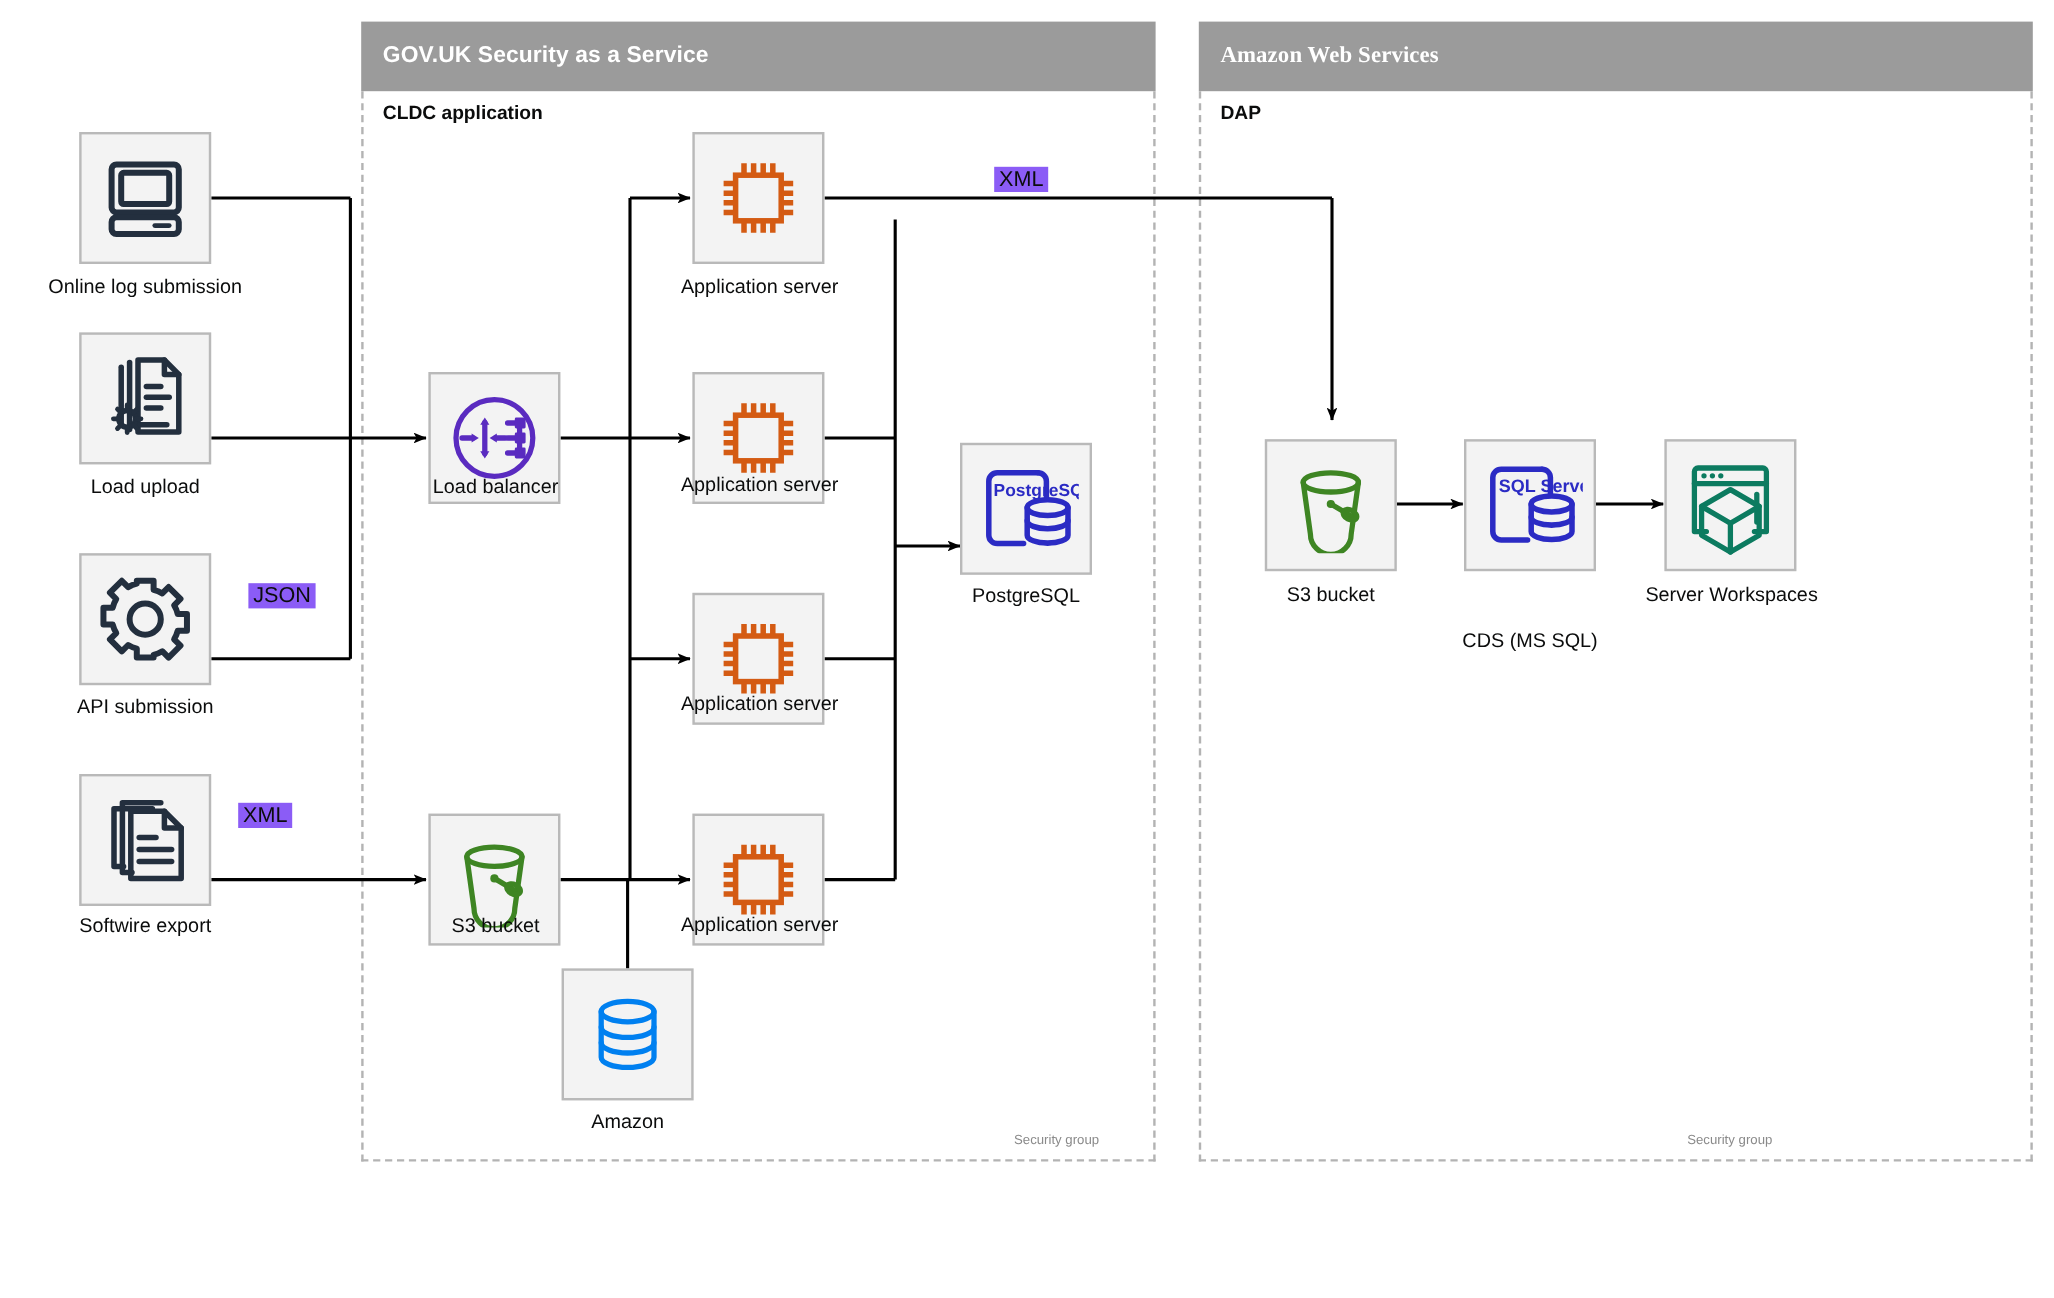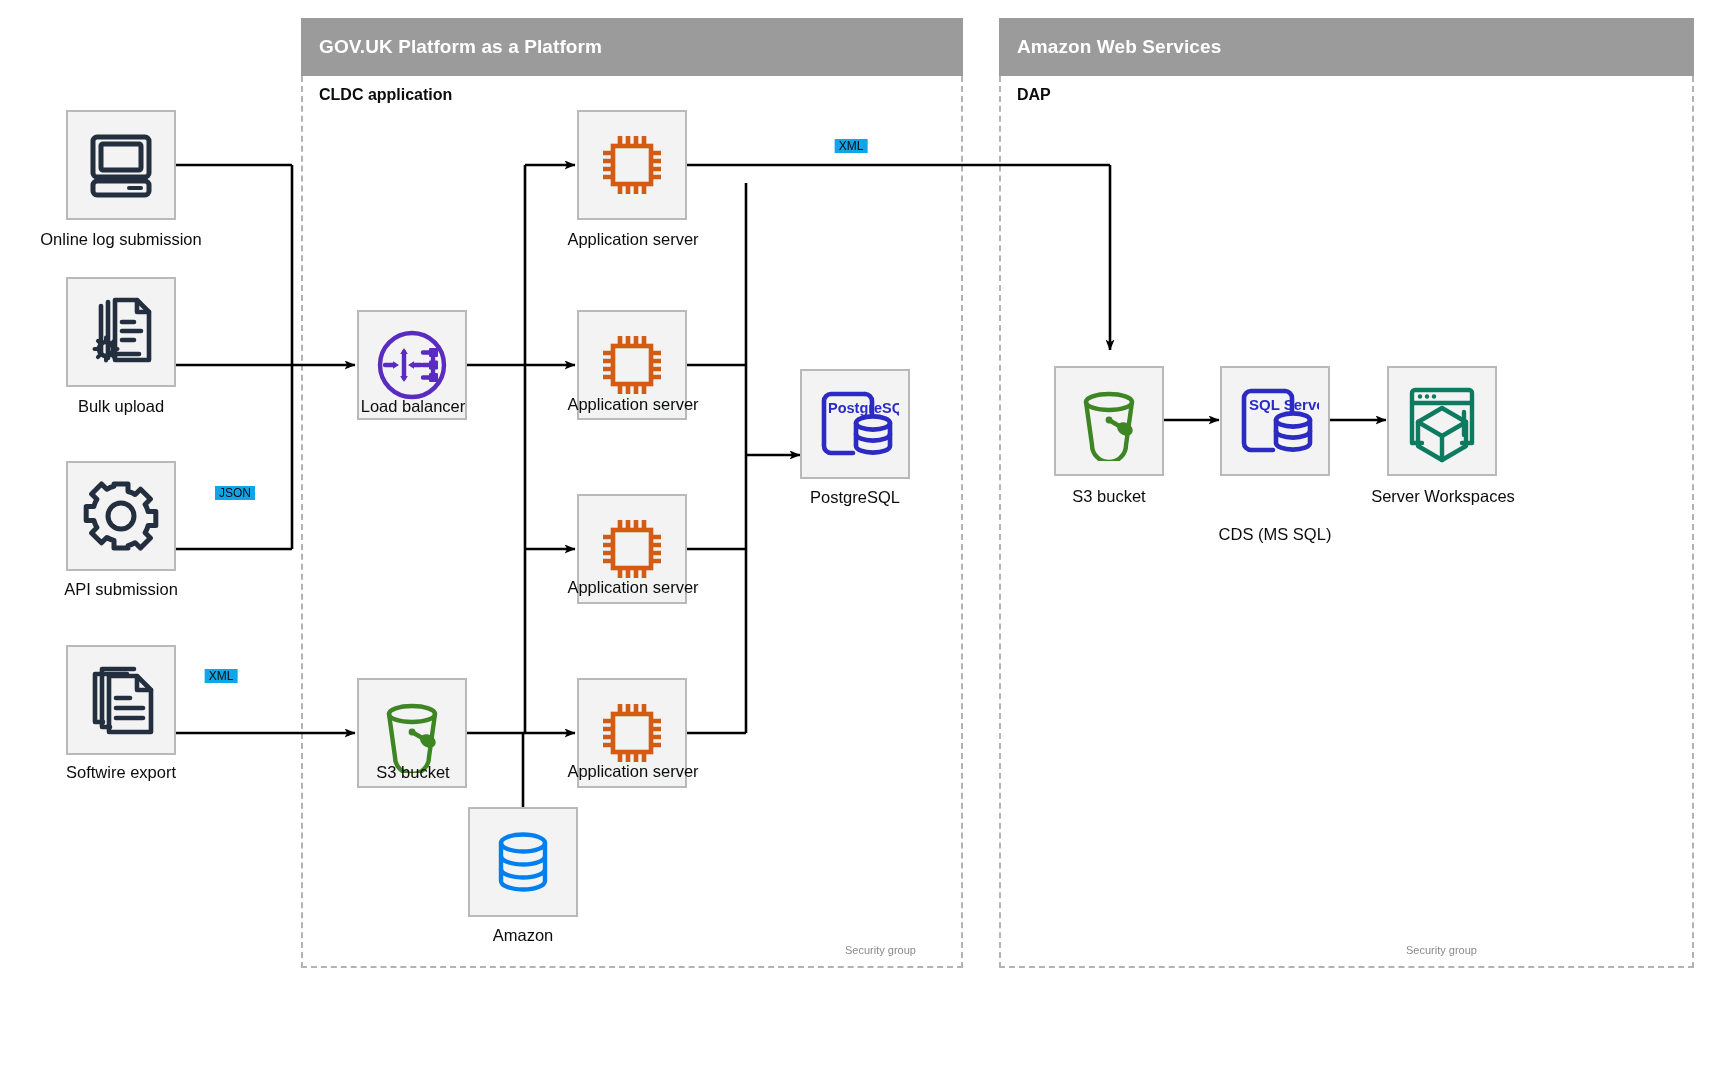--- a/index.html
+++ b/index.html
@@ -63,39 +63,39 @@
     position:absolute;
     font-size:16.5px;
     color:#0b0c0c;
     text-align:center;
     white-space:nowrap;
     transform:translateX(-50%);
   }
   
   .edge-label{
     position:absolute;
-    font-size:12px;
+    font-size:18px;
     color:#0b0c0c;
     white-space:nowrap;
     transform:translateX(-50%);
-    background:#0ea5e9;
+    background:#8b5cf6;
     padding:0 4px;
   }
   #wires{position:absolute;left:0;top:0;width:1712px;height:1082px;pointer-events:none;}
 </style>
 </head>
 <body>
 
 <div id="stage">
 
   <div class="banner" style="left:301px;top:18px;width:662px;height:58px;">
-    <span>GOV.UK Platform as a Platform</span>
-  </div>
-
-  <div class="banner" style="left:999px;top:18px;width:695px;height:58px;">
+    <span>GOV.UK Security as a Service</span>
+  </div>
+
+  <div class="banner" style="left:999px;top:18px;width:695px;height:58px;font-family:Liberation Serif, serif;">
     <span>Amazon Web Services</span>
   </div>
 
   <div class="secgroup" style="left:301px;top:76px;width:662px;height:892px;"></div>
   <div class="secgroup" style="left:999px;top:76px;width:695px;height:892px;"></div>
 
   <div class="subtitle" style="left:319px;top:86px;">CLDC application</div>
   <div class="subtitle" style="left:1017px;top:86px;">DAP</div>
 
   <div class="secgroup-label" style="left:845px;top:944px;">Security group</div>
@@ -168,21 +168,21 @@
         <path d="M41 39 H60"></path>
         <path d="M41 48 H53"></path>
         <path d="M36 62 H58"></path>
         <circle cx="25" cy="57" r="7"></circle>
         <path d="M25 45.5 v4 M25 64.5 v4 M13.5 57 h4 M32.5 57 h4
                  M16.9 48.9 l2.8 2.8 M30.3 62.3 l2.8 2.8
                  M33.1 48.9 l-2.8 2.8 M19.7 62.3 l-2.8 2.8" stroke-width="4"></path>
       </svg>
     </span>
   </div>
-  <div class="node-label" style="left:121px;top:397px;">Bulk upload</div>
+  <div class="node-label" style="left:121px;top:397px;">Load upload</div>
 
   <div class="node" style="left:66px;top:461px;">
     <span>
       <svg width="80" height="80" viewBox="0 0 80 80" fill="none" stroke="#232F3E" stroke-width="5" stroke-linejoin="round" stroke-linecap="round">
         <circle cx="40" cy="40" r="13"></circle>
         <path d="M33 8 h14 v7.5 a26 26 0 0 1 7.2 3 l5.3-5.3 9.9 9.9 -5.3 5.3a26 26 0 0 1 3 7.2 H74.8 v14 H67.1
                  a26 26 0 0 1-3 7.2 l5.3 5.3 -9.9 9.9 -5.3-5.3a26 26 0 0 1-7.2 3 V72 h-14 v-7.5a26 26 0 0 1-7.2-3
                  l-5.3 5.3 -9.9-9.9 5.3-5.3a26 26 0 0 1-3-7.2 H5.2 v-14 h7.7a26 26 0 0 1 3-7.2 l-5.3-5.3 9.9-9.9
                  5.3 5.3a26 26 0 0 1 7.2-3 Z"></path>
       </svg>

